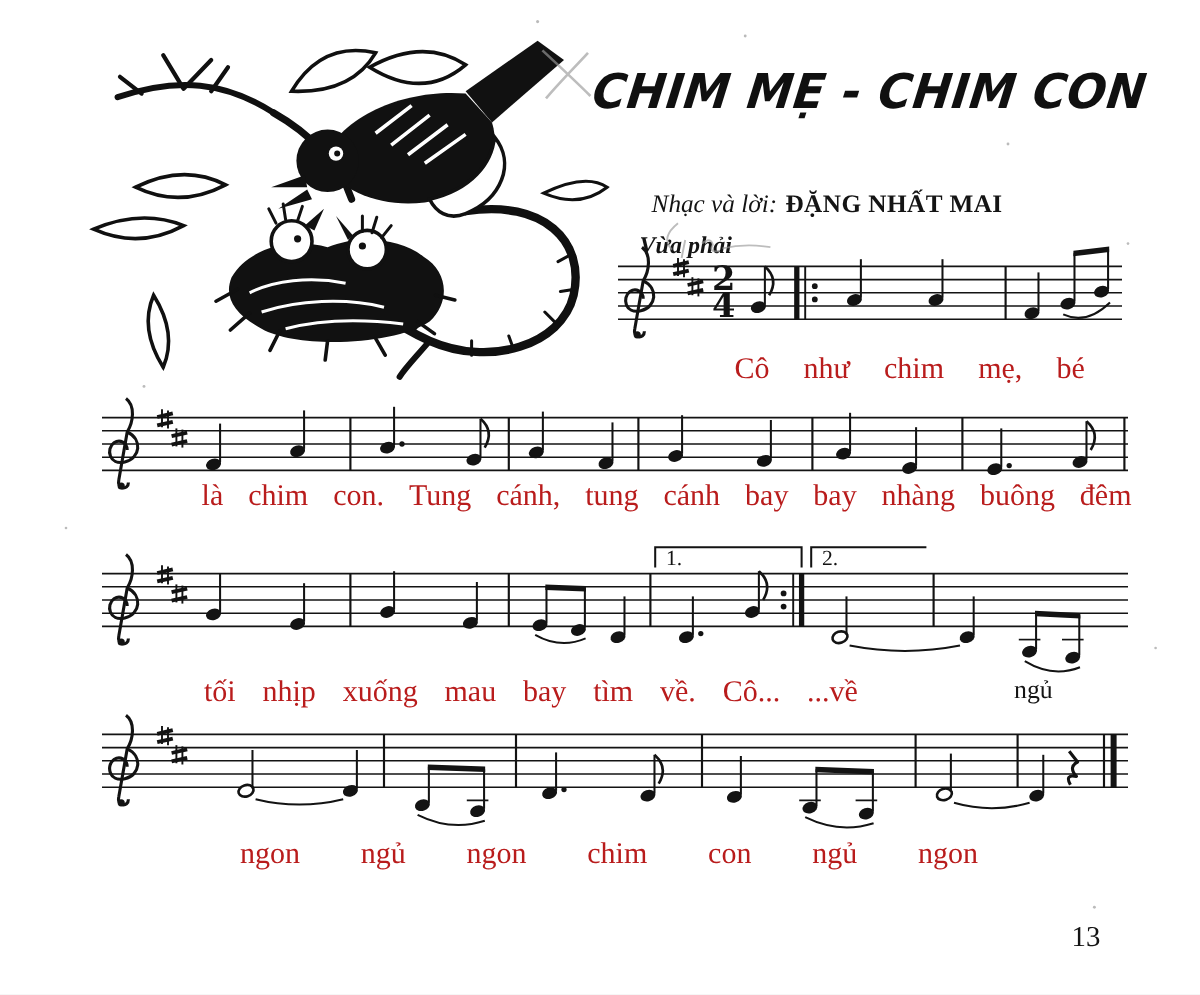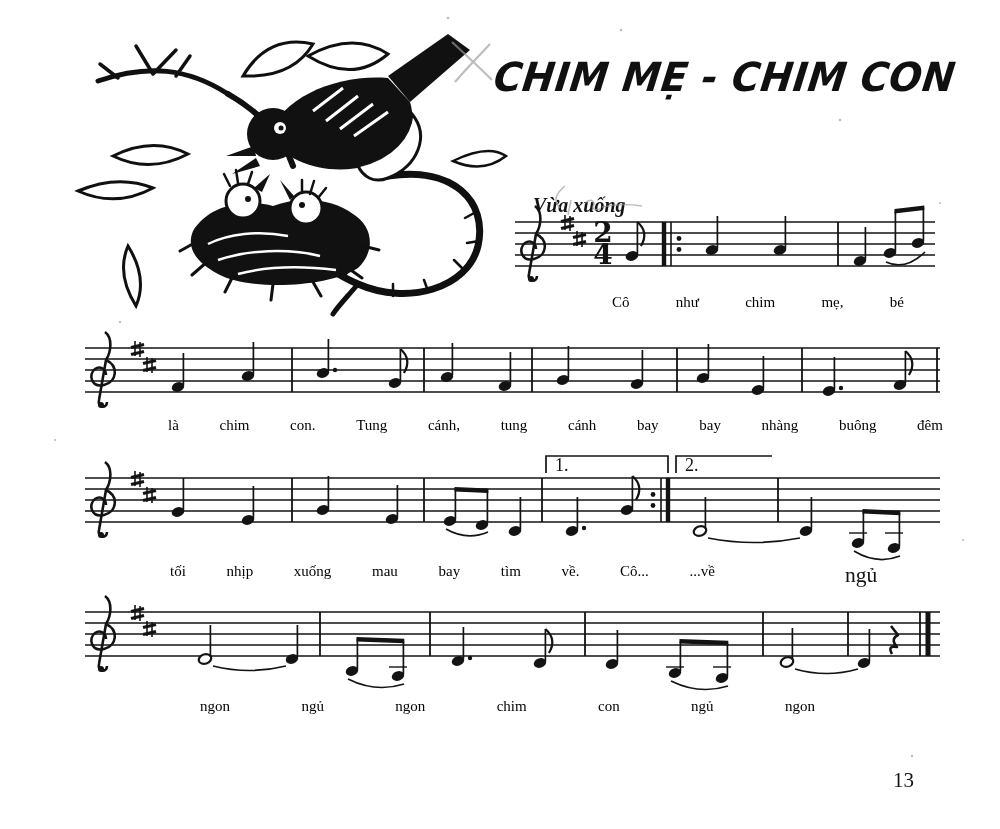--- a/index.html
+++ b/index.html
@@ -7,38 +7,41 @@
         font-family:"Liberation Serif",serif;color:#141414;}
   .abs{position:absolute;}
   #title{left:497px;top:54px;width:450px;
          font-family:"DejaVu Sans",sans-serif;font-weight:bold;font-style:italic;
          font-size:40px;letter-spacing:.5px;color:#101010;white-space:nowrap;
          transform:skewX(-7deg) scaleX(.96);transform-origin:left top;}
   #credit{left:543px;top:158px;white-space:nowrap;font-size:21px;}
   #credit .credit-label{font-style:italic;margin-right:7px;}
   #credit .credit-name{font-weight:bold;letter-spacing:.4px;}
   #tempo{left:533px;top:194px;font-weight:bold;font-style:italic;font-size:20px;}
-  .lyrics{display:flex;justify-content:space-between;font-size:15px;color:#000000;}
+  .lyrics{display:flex;justify-content:space-between;font-size:25px;color:#b91c1c;}
   .lyrics span{white-space:nowrap;}
   #lyr1{left:612px;top:294px;width:292px;}
-  #lyr2{left:168px;top:417px;width:775px;text-align:center;}
+  #lyr2{left:168px;top:400px;width:775px;text-align:center;}
   #lyr3{left:170px;top:563px;width:545px;align-items:flex-end;}
   #lyr3b{left:845px;top:563px;font-size:21.5px;}
   #lyr4{left:200px;top:698px;width:615px;}
-  #pagenum{left:893px;top:768px;font-size:21px;}
+  #pagenum{left:893px;top:768px;font-size:24px;}
   svg{position:absolute;left:0;top:0;}
   #illus{left:58px;top:16px;}
 </style>
 </head>
 <body>
 
 <div id="page">
 
   <div class="abs" id="title">CHIM MẸ - CHIM CON</div>
-  <div class="abs" id="tempo">Vừa xuống</div>
+  <div class="abs" id="credit">
+    <span class="credit-label">Nhạc và lời:</span><span class="credit-name">ĐẶNG NHẤT MAI</span>
+  </div>
+  <div class="abs" id="tempo">Vừa phải</div>
 
   <svg id="illus" width="452" height="302" viewBox="0 0 452 302">
     <g stroke="#101010" fill="none" stroke-linecap="round">
       <path d="M40,65 C90,48 130,52 170,78" stroke-width="5"></path>
       <path d="M95,58 L78,30 M95,58 L118,34 M118,60 L132,40 M60,62 L42,48" stroke-width="3.5"></path>
       <path d="M170,78 C200,95 225,120 235,150" stroke-width="6"></path>
       <path d="M185,60 Q210,18 255,28 Q235,62 185,60 Z" fill="#fff" stroke-width="3"></path>
       <path d="M250,40 Q295,15 330,38 Q295,68 250,40 Z" fill="#fff" stroke-width="3"></path>
       <path d="M55,140 Q95,120 130,138 Q92,158 55,140 Z" fill="#fff" stroke-width="3"></path>
       <path d="M20,175 Q60,158 95,172 Q58,192 20,175 Z" fill="#fff" stroke-width="3"></path>

